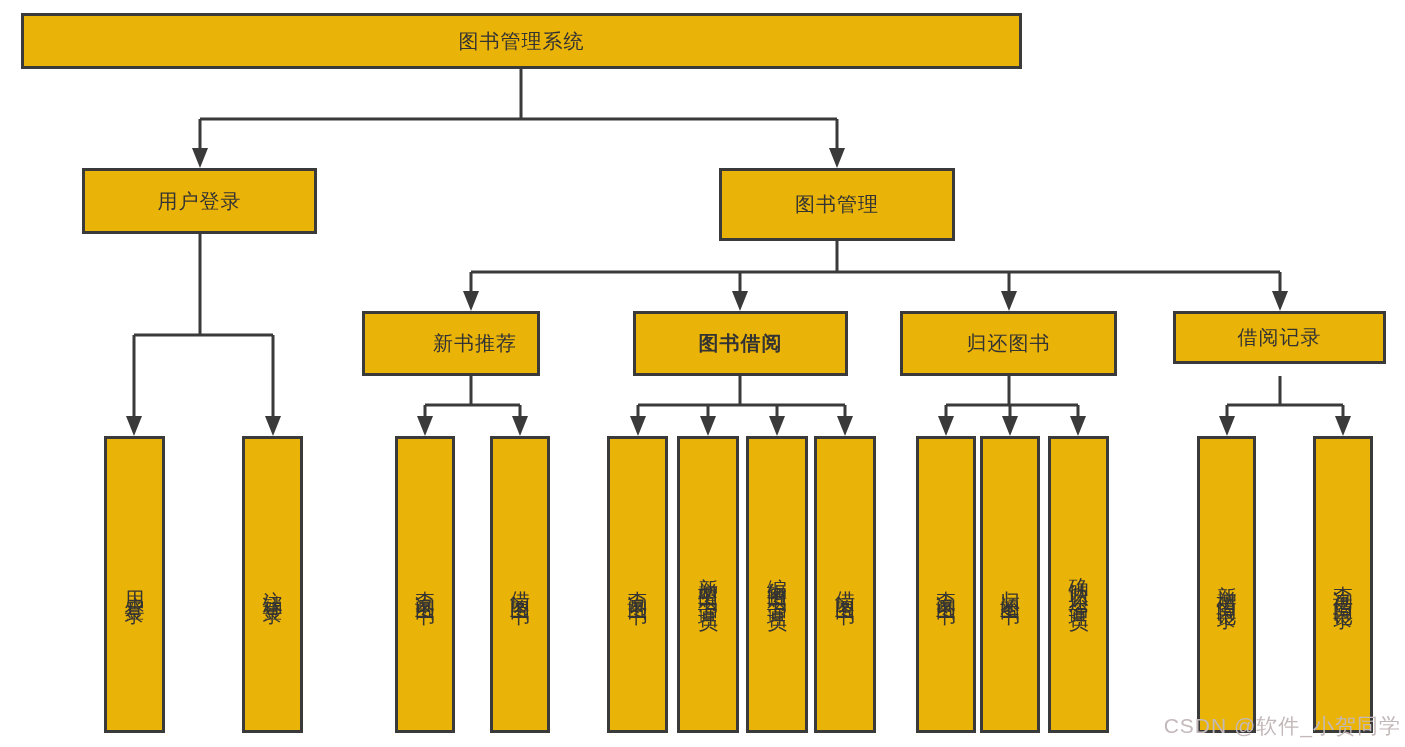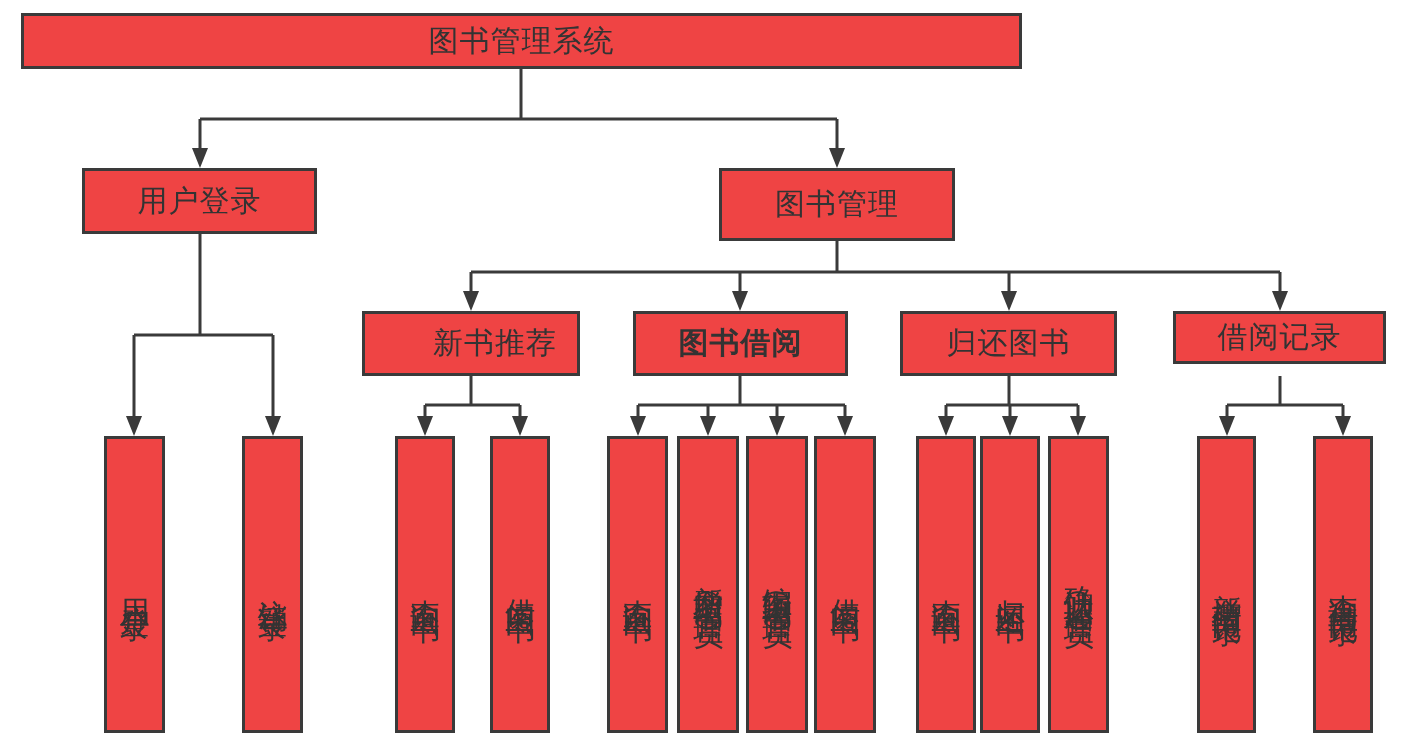--- a/index.html
+++ b/index.html
@@ -9,36 +9,36 @@
     font-family:"Liberation Sans","DejaVu Sans",sans-serif;
     color:var(--text,#333333);
     overflow:hidden;
   }
   .connectors{position:absolute;left:0;top:0;width:100%;height:100%;}
   .connectors path{stroke:var(--line,#3a3a3a);stroke-width:3;fill:none;}
   .connectors polygon{fill:var(--line,#3a3a3a);stroke:none;}
   .box{
     position:absolute;box-sizing:border-box;
     border:3px solid var(--line,#3a3a3a);
-    background:#ef4444;
+    background:#eab308;
     display:flex;align-items:center;justify-content:center;
-    font-size:30px;line-height:1.15;
+    font-size:20px;line-height:1.15;
     white-space:nowrap;
   }
   .h{letter-spacing:1px;}
   .v{
     writing-mode:vertical-rl;
     text-orientation:mixed;
     letter-spacing:5px;
   }
   
   .p-root{left:21px;top:13px;width:1001px;height:56px;}
   .p-l2a{left:82px;top:168px;width:235px;height:66px;}
   .p-l2b{left:719px;top:168px;width:236px;height:73px;}
-  .p-l3a{left:362px;top:311px;width:218px;height:65px;padding-left:48px;}
+  .p-l3a{left:362px;top:311px;width:178px;height:65px;padding-left:48px;}
   .p-l3b{left:633px;top:311px;width:215px;height:65px;font-weight:bold;}
   .p-l3c{left:900px;top:311px;width:217px;height:65px;}
   .p-l3d{left:1173px;top:311px;width:213px;height:53px;}
   .leaf{top:436px;height:297px;}
   .p-f1{left:104px;width:61px;}
   .p-f2{left:242px;width:61px;}
   .p-f3{left:395px;width:60px;}
   .p-f4{left:490px;width:60px;}
   .p-f5{left:607px;width:61px;}
   .p-f6{left:677px;width:62px;}
@@ -120,14 +120,15 @@
   <div class="box v leaf p-f5">查询图书</div>
   <div class="box v leaf p-f6">新增图书（管理员）</div>
   <div class="box v leaf p-f7">编辑图书（管理员）</div>
   <div class="box v leaf p-f8">借阅图书</div>
   <div class="box v leaf p-f9">查询图书</div>
   <div class="box v leaf p-f10">归还图书</div>
   <div class="box v leaf p-f11">确认归还（管理员）</div>
   <div class="box v leaf p-f12">新增借阅记录</div>
   <div class="box v leaf p-f13">查询借阅记录</div>
 
+  <div class="watermark">CSDN @软件_小贺同学</div>
 
 </div>
 
 </body></html>

